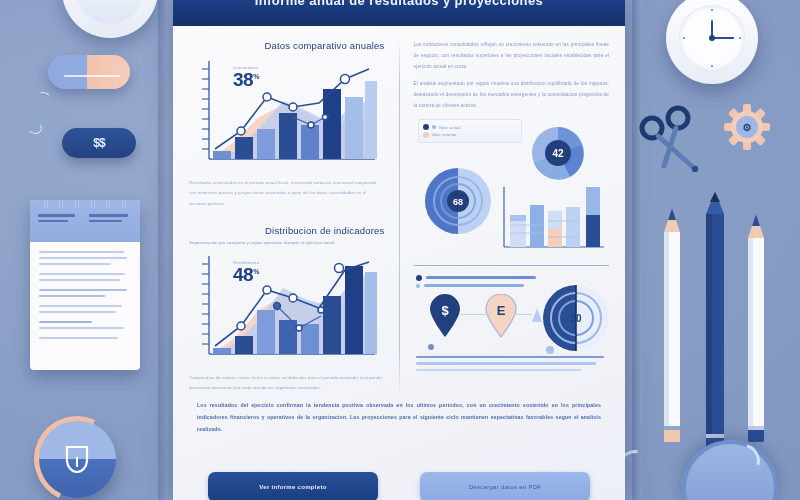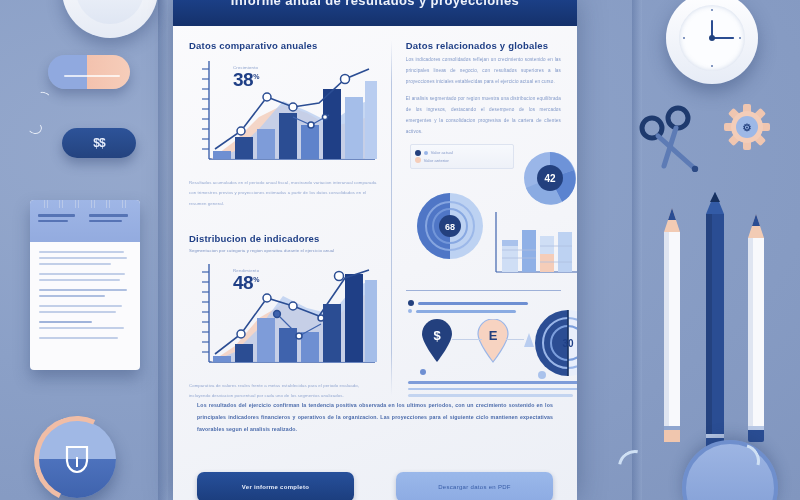--- a/index.html
+++ b/index.html
@@ -18,21 +18,21 @@
   }
   .desk-seam {
     position:absolute; top:0; bottom:0; width:10px;
     background:linear-gradient(90deg, rgba(70,95,145,.35), rgba(160,180,215,.25));
   }
   .desk-seam.left  { left:158px; }
   .desk-seam.right { right:158px; }
 
   
   .page {
-    position:absolute; left:173px; top:0; width:404px; height:500px;
+    position:absolute; left:173px; top:0; width:452px; height:500px;
     background:linear-gradient(160deg,#fbfbfd 0%,#f4f5f9 55%,#eceff6 100%);
     box-shadow:0 0 26px rgba(30,48,90,.35);
     overflow:hidden;
   }
   .page-header {
     height:26px; width:100%;
     background:linear-gradient(180deg,#1b3f86 0%,#15316b 100%);
     display:flex; align-items:flex-start; justify-content:center;
     overflow:hidden;
   }
@@ -43,22 +43,22 @@
   }
 
   .page-body { display:flex; height:370px; padding:14px 16px 0 16px; gap:14px; }
   .col-left  { width:200px; }
   .col-right { width:200px; position:relative; }
   .vdiv {
     width:1px; background:linear-gradient(180deg,rgba(120,150,200,0),#b9c7e2 12%,#b9c7e2 88%,rgba(120,150,200,0));
   }
 
   .h-title {
-    font-size:9.5px; font-weight:bold; color:#1f3f86;
-    letter-spacing:.2px; filter:blur(.45px); margin-bottom:4px;
+    font-size:9.5px; font-weight:normal; color:#1f3f86;
+    letter-spacing:.2px; filter:blur(.45px); margin-bottom:4px;text-align:right;
   }
   .h-sub {
     font-size:4.3px; color:#7d94c4; filter:blur(.35px); margin-bottom:5px;
     letter-spacing:.1px;
   }
   .para {
     font-size:4.6px; line-height:2.35; color:#8098c8;
     filter:blur(.4px); letter-spacing:.15px; margin-bottom:7px;
     text-align:justify;
   }
@@ -421,21 +421,21 @@
         <div class="kpi">
           <div class="kpi-lbl">Crecimiento</div>
           <div class="kpi-val">
             <span>38</span><sup>%</sup>
           </div>
         </div>
       </div>
 
       <div class="cap">Resultados acumulados en el periodo anual fiscal, mostrando variacion interanual comparada con trimestres previos y proyecciones estimadas a partir de los datos consolidados en el resumen general.</div>
 
-      <div class="h-title" style="margin-top:24px">Distribucion de indicadores</div>
+      <div class="h-title" style="margin-top:16px">Distribucion de indicadores</div>
       <div class="h-sub">Segmentacion por categoria y region operativa durante el ejercicio anual</div>
 
       <div class="chart-box">
         <svg class="chart-svg" width="188" height="116" viewBox="0 0 188 116">
           <line x1="20" y1="6" x2="20" y2="104" stroke="#3f63ad" stroke-width="1.4"></line>
           <line x1="20" y1="104" x2="186" y2="104" stroke="#3f63ad" stroke-width="1.4"></line>
           <g stroke="#3f63ad" stroke-width="1.2">
             <line x1="13" y1="14" x2="20" y2="14"></line>
               <line x1="13" y1="24" x2="20" y2="24"></line>
             <line x1="13" y1="34" x2="20" y2="34"></line>
@@ -478,21 +478,20 @@
         </div>
       </div>
 
       <div class="cap">Comparativa de valores reales frente a metas establecidas para el periodo evaluado, incluyendo desviacion porcentual por cada uno de los segmentos analizados.</div>
     </div>
 
     <div class="vdiv"></div>
 
     <div class="col-right">
 
-      <div class="h-title">Datos relacionados y globales</div>
       <div class="para">Los indicadores consolidados reflejan un crecimiento sostenido en las principales lineas de negocio, con resultados superiores a las proyecciones iniciales establecidas para el ejercicio actual en curso.</div>
       <div class="para">El analisis segmentado por region muestra una distribucion equilibrada de los ingresos, destacando el desempeno de los mercados emergentes y la consolidacion progresiva de la cartera de clientes activos.</div>
 
       <div style="position:relative; height:140px; margin-top:4px;text-align:center;">
 
         <div class="legend">
           <div class="legend-row">
             <span class="dot" style="background:#23407e"></span>
             <span class="dot sm" style="background:#9ab6e8"></span>
             <span class="legend-txt">Valor actual</span>

